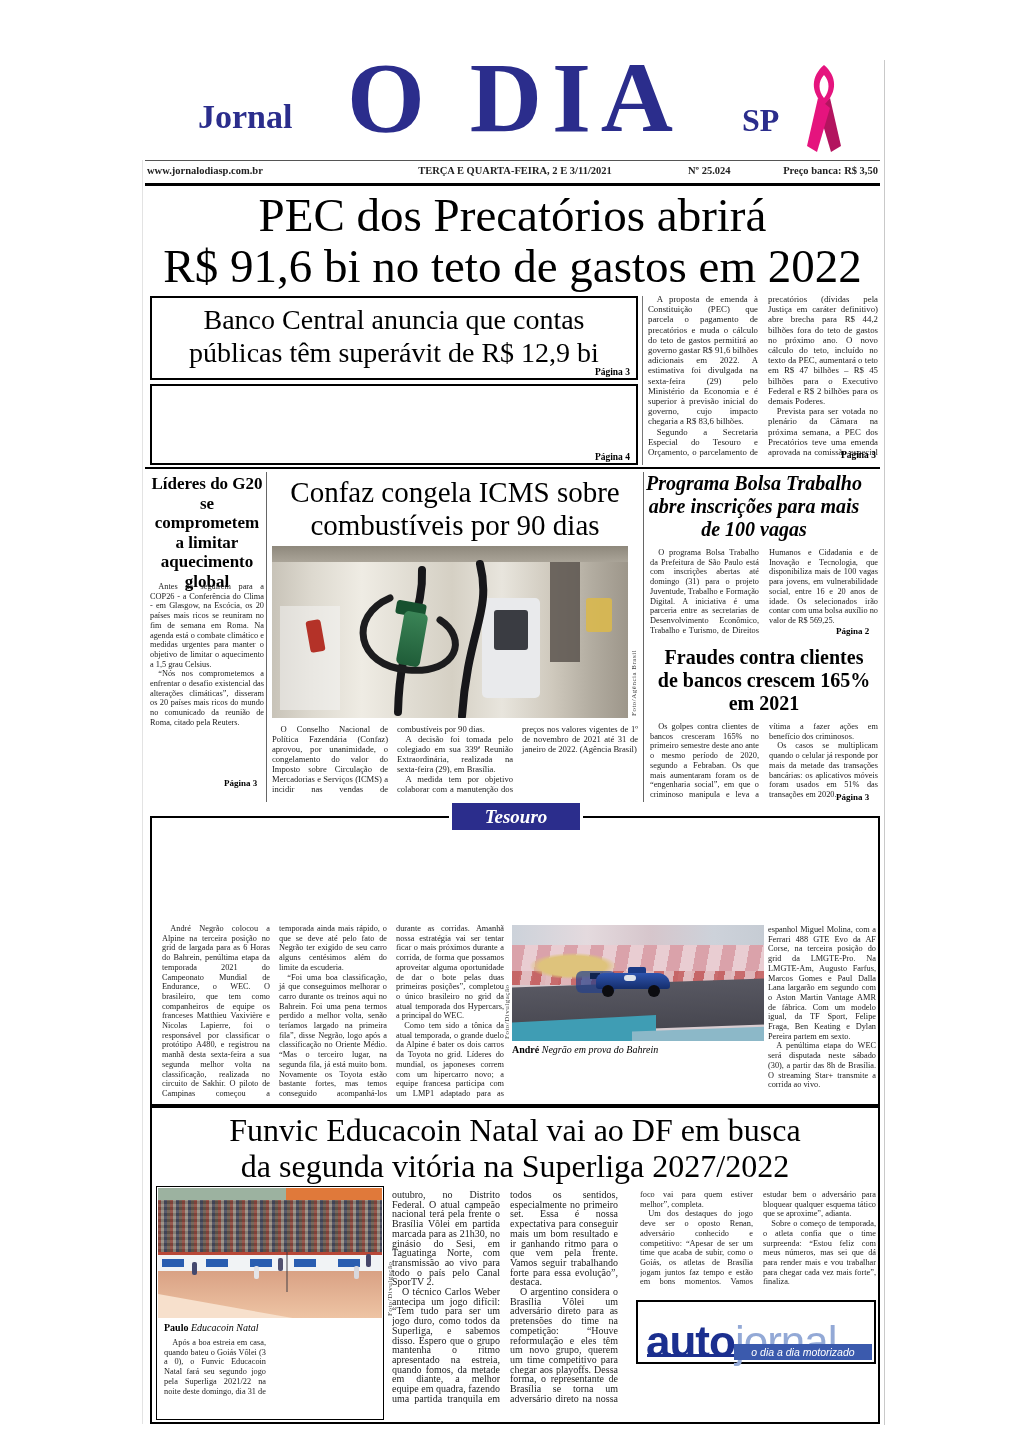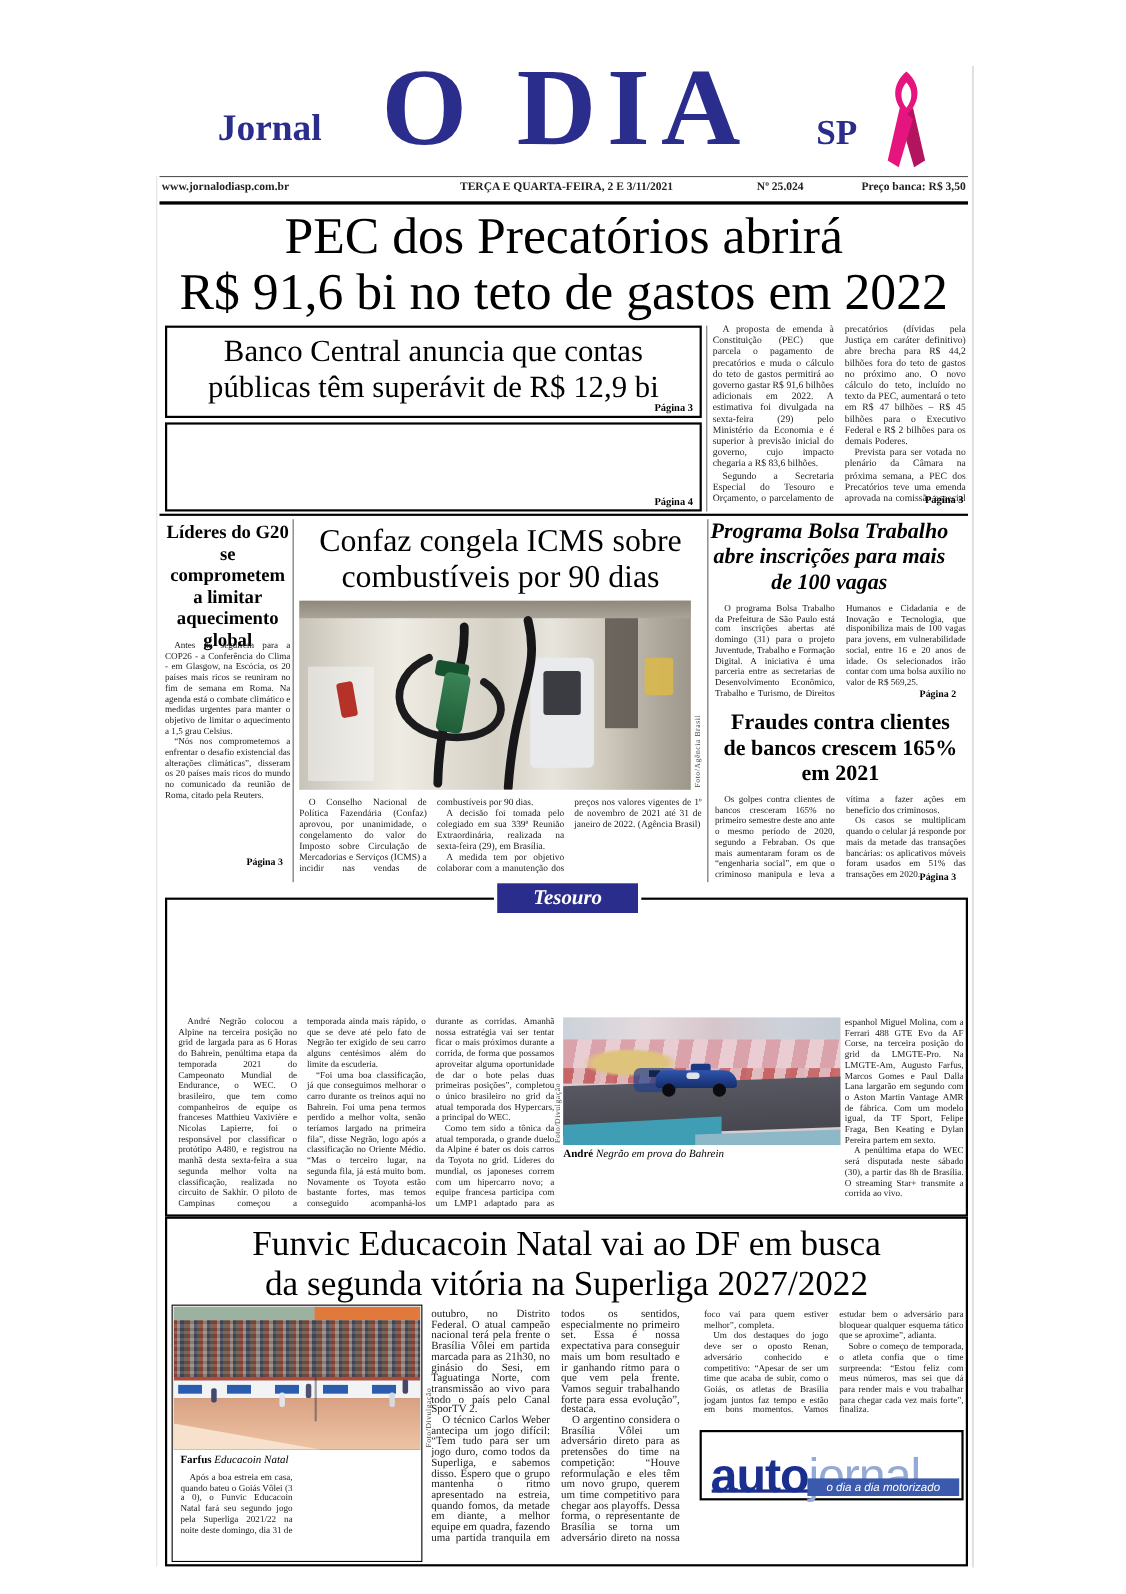--- a/index.html
+++ b/index.html
@@ -177,21 +177,21 @@
     <div class="ps" style="bottom:0;left:0;width:60%;height:24px;background:#f7e0cc;clip-path:polygon(0 100%,100% 100%,0 0);"></div>
     <div class="ps" style="left:128px;top:64px;width:2px;height:40px;background:rgba(50,50,60,.45);"></div>
     <div class="ps" style="left:34px;top:74px;width:5px;height:13px;background:#44486e;border-radius:2px;"></div>
     <div class="ps" style="left:96px;top:78px;width:5px;height:13px;background:#e4e4e8;border-radius:2px;"></div>
     <div class="ps" style="left:120px;top:70px;width:5px;height:13px;background:#50506e;border-radius:2px;"></div>
     <div class="ps" style="left:196px;top:78px;width:5px;height:13px;background:#d8d8de;border-radius:2px;"></div>
     <div class="ps" style="left:208px;top:66px;width:5px;height:13px;background:#46466a;border-radius:2px;"></div>
   </div>
   <div class="vcred" style="left:386px;top:1190px;height:126px;">Foto/Divulgação</div>
 
-  <div class="b capt" style="left:164px;top:1322px;width:214px;"><span class="cb">Farfus</span><span class="ci"> Educacoin Natal</span></div>
+  <div class="b capt" style="left:164px;top:1322px;width:214px;"><span class="cb">Paulo</span><span class="ci"> Educacoin Natal</span></div>
   <div class="b txt cols2" style="left:164px;top:1338px;width:214px;height:78px;font-size:8.3px;line-height:9.7px;"> Após a boa estreia em casa, quando bateu o Goiás Vôlei (3 a 0), o Funvic Educacoin Natal fará seu segundo jogo pela Superliga 2021/22 na noite deste domingo, dia 31 de</div>
 
   <div class="b txt cols2" style="left:392px;top:1190px;width:226px;height:218px;font-size:10px;line-height:9.7px;">outubro, no Distrito Federal. O atual campeão nacional terá pela frente o Brasília Vôlei em partida marcada para as 21h30, no ginásio do Sesi, em Taguatinga Norte, com transmissão ao vivo para todo o país pelo Canal SporTV 2.
  O técnico Carlos Weber antecipa um jogo difícil: “Tem tudo para ser um jogo duro, como todos da Superliga, e sabemos disso. Espero que o grupo mantenha o ritmo apresentado na estreia, quando fomos, da metade em diante, a melhor equipe em quadra, fazendo uma partida tranquila em todos os sentidos, especialmente no primeiro set. Essa é nossa expectativa para conseguir mais um bom resultado e ir ganhando ritmo para o que vem pela frente. Vamos seguir trabalhando forte para essa evolução”, destaca.
  O argentino considera o Brasília Vôlei um adversário direto para as pretensões do time na competição: “Houve reformulação e eles têm um novo grupo, querem um time competitivo para chegar aos playoffs. Dessa forma, o representante de Brasília se torna um adversário direto na nossa rota”, explica. Sobre o time que deverá entrar em quadra, Weber definirá somente após a preleção no domingo: “Temos dois treinos e o</div>
   <div class="b txt cols2" style="left:640px;top:1190px;width:236px;height:104px;font-size:8.3px;line-height:9.7px;">foco vai para quem estiver melhor”, completa.
  Um dos destaques do jogo deve ser o oposto Renan, adversário conhecido e competitivo: “Apesar de ser um time que acaba de subir, como o Goiás, os atletas de Brasília jogam juntos faz tempo e estão em bons momentos. Vamos estudar bem o adversário para bloquear qualquer esquema tático que se aproxime”, adianta.
  Sobre o começo de temporada, o atleta confia que o time surpreenda: “Estou feliz com meus números, mas sei que dá para render mais e vou trabalhar para chegar cada vez mais forte”, finaliza.</div>
 
   <div class="b" style="left:636px;top:1300px;width:240px;height:64px;border:2px solid #000;background:#fff;">

